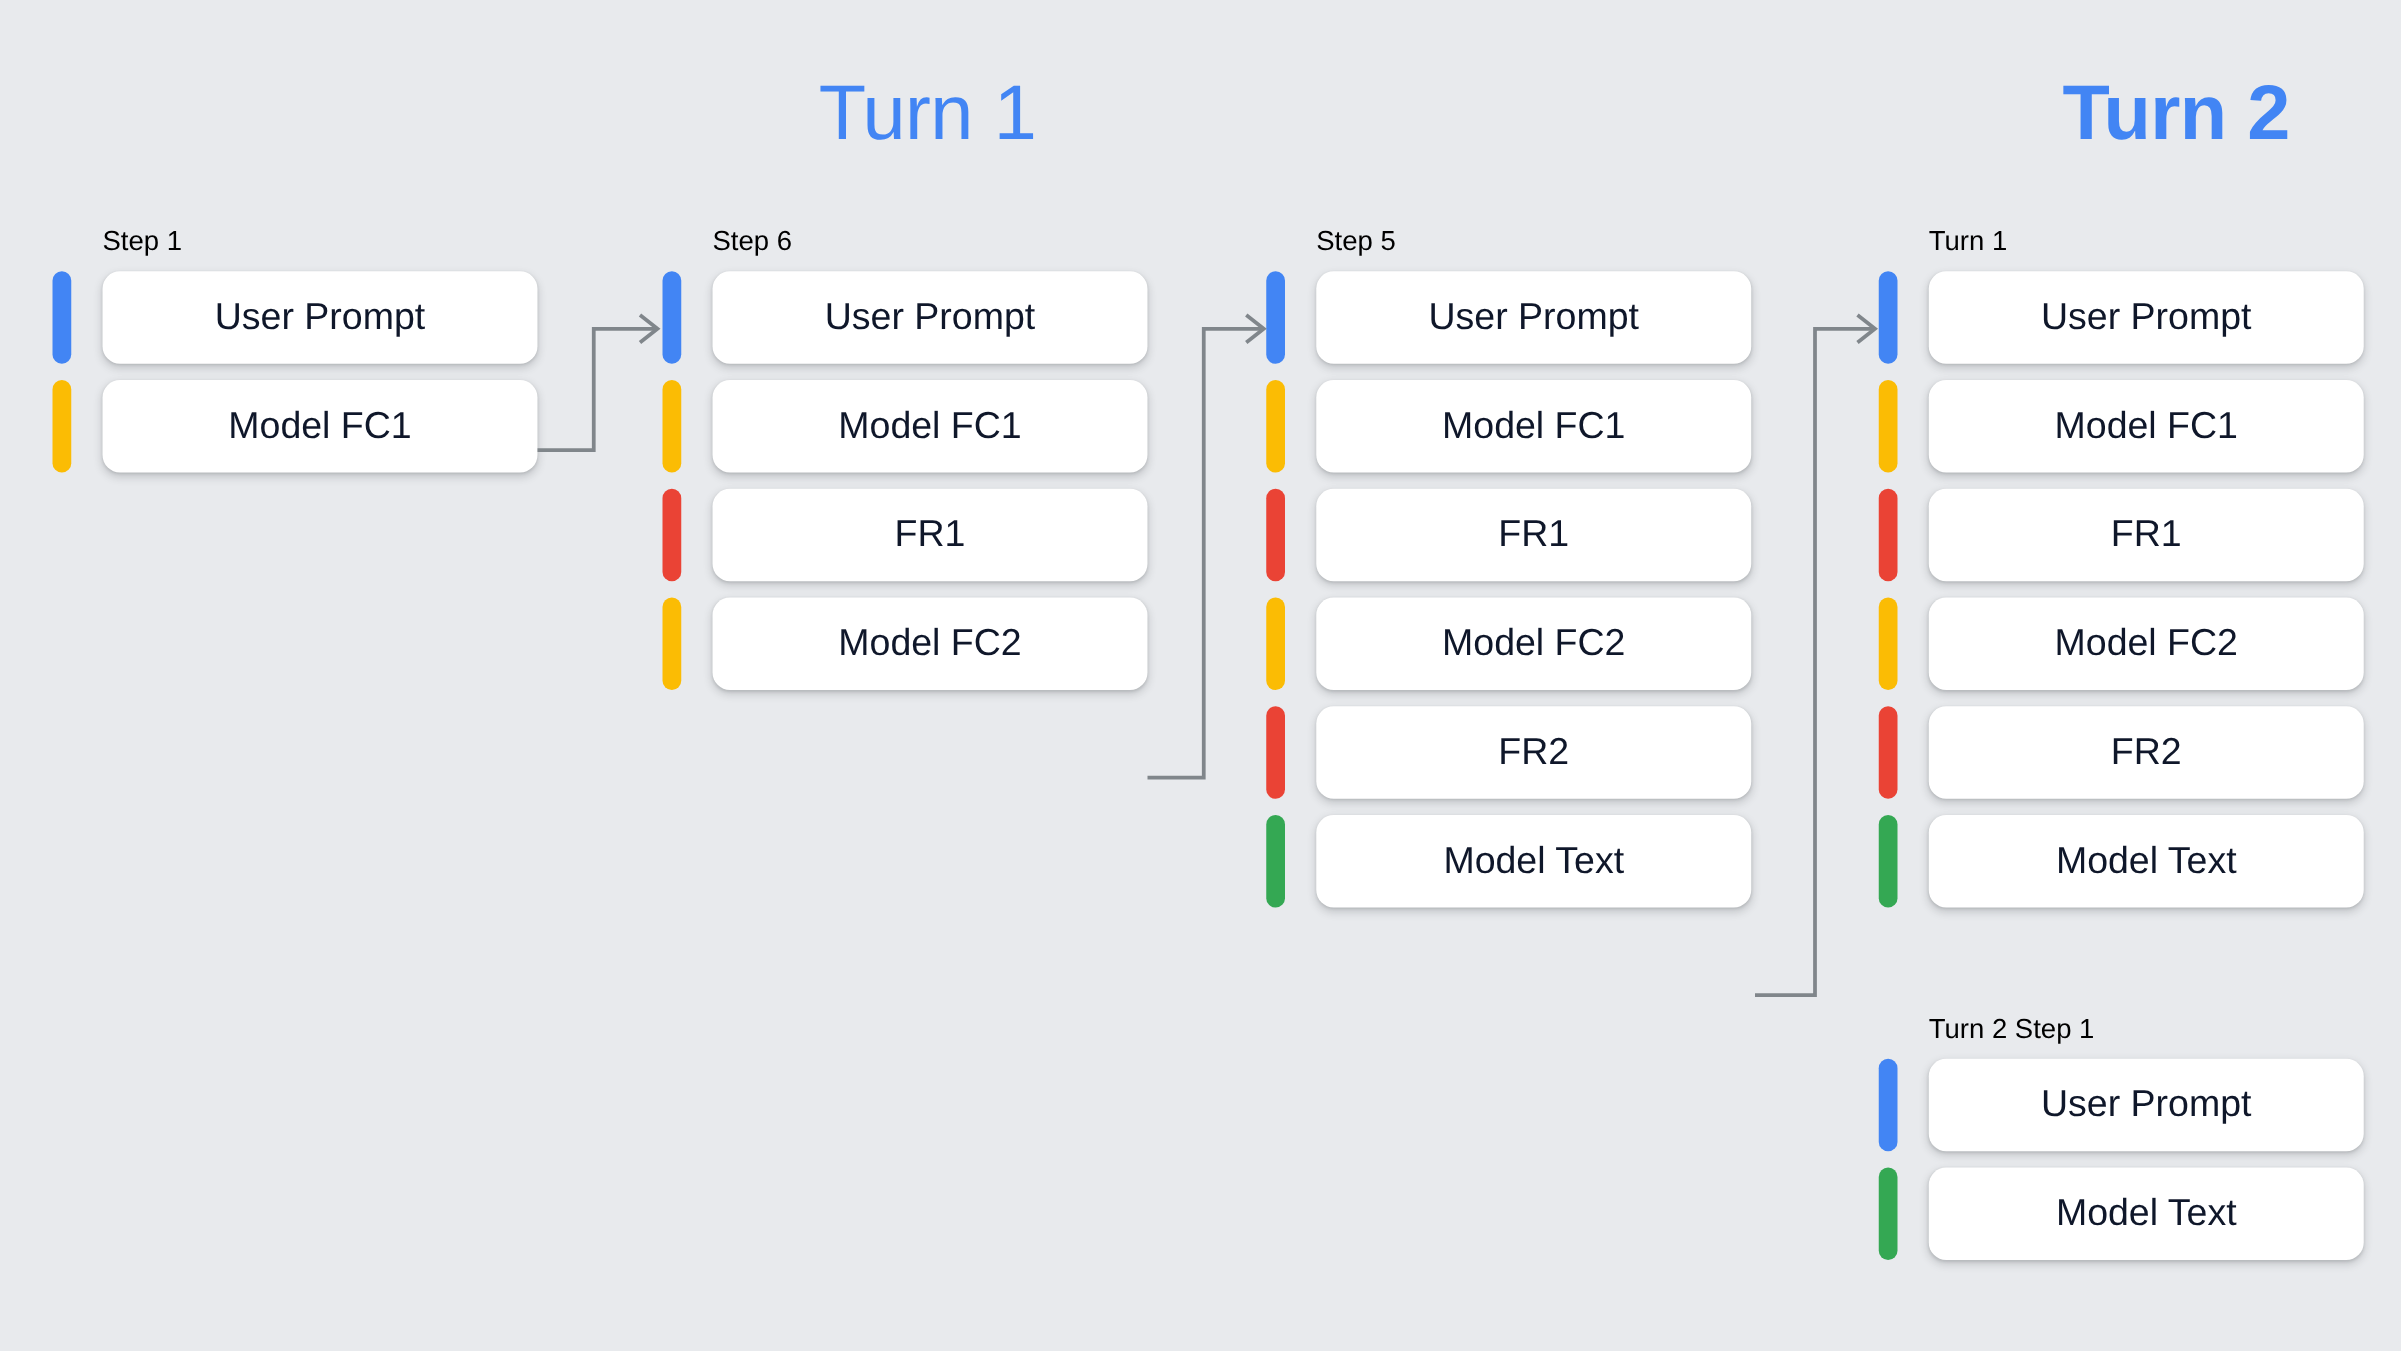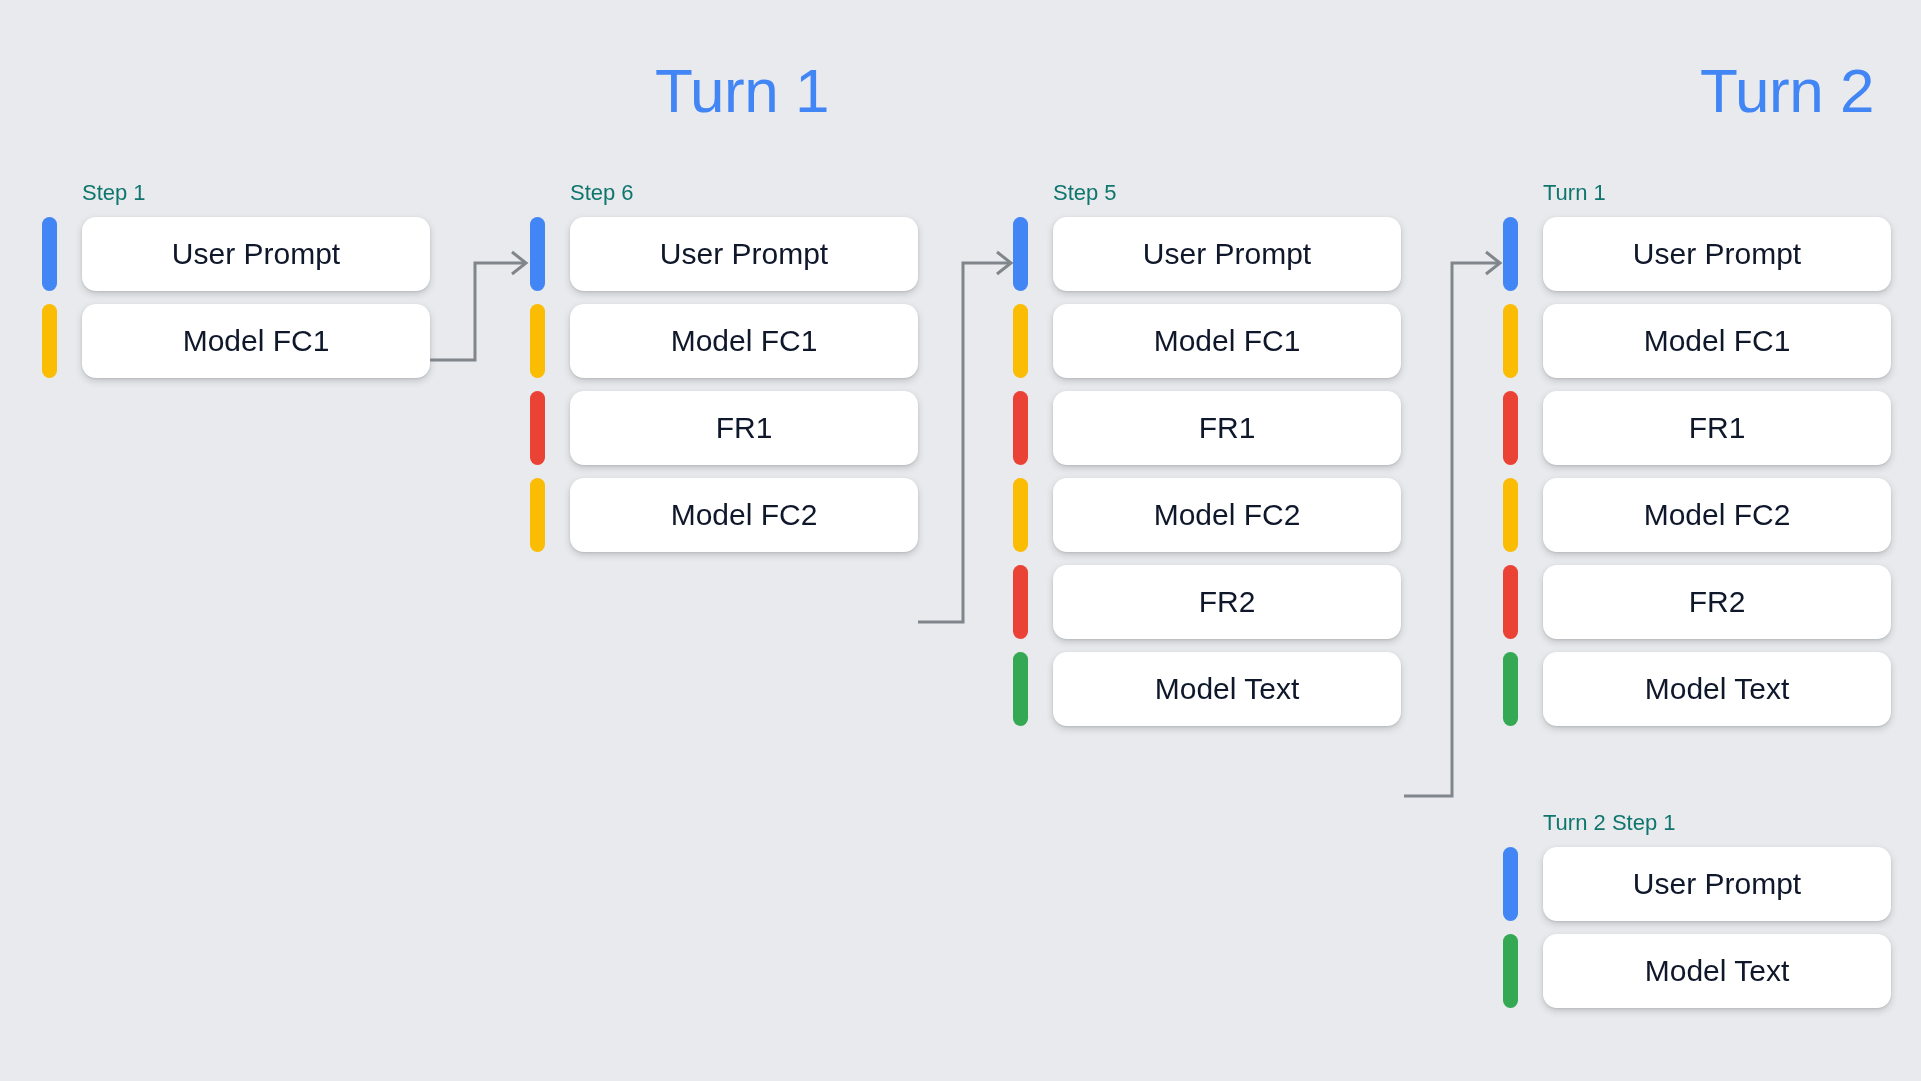--- a/index.html
+++ b/index.html
@@ -26,29 +26,29 @@
   .section-title {
     position: absolute;
     color: #4285f4;
     font-size: 62px;
     font-weight: 400;
     letter-spacing: -0.5px;
     line-height: 1;
     white-space: nowrap;
   }
   #title-turn-1 { left: 655px; top: 60px; }
-  #title-turn-2 { left: 1700px; top: 60px; }
+  #title-turn-2 { left: 1650px; top: 60px; font-weight: bold; }
 
   
   .column {
     position: absolute;
   }
   .col-label {
     font-size: 22px;
-    color: #0f766e;
+    color: #000000;
     font-weight: 400;
     line-height: 1;
     margin-left: 40px;
     margin-bottom: 13px;
     white-space: nowrap;
   }
 
   .row {
     position: relative;
     display: flex;

